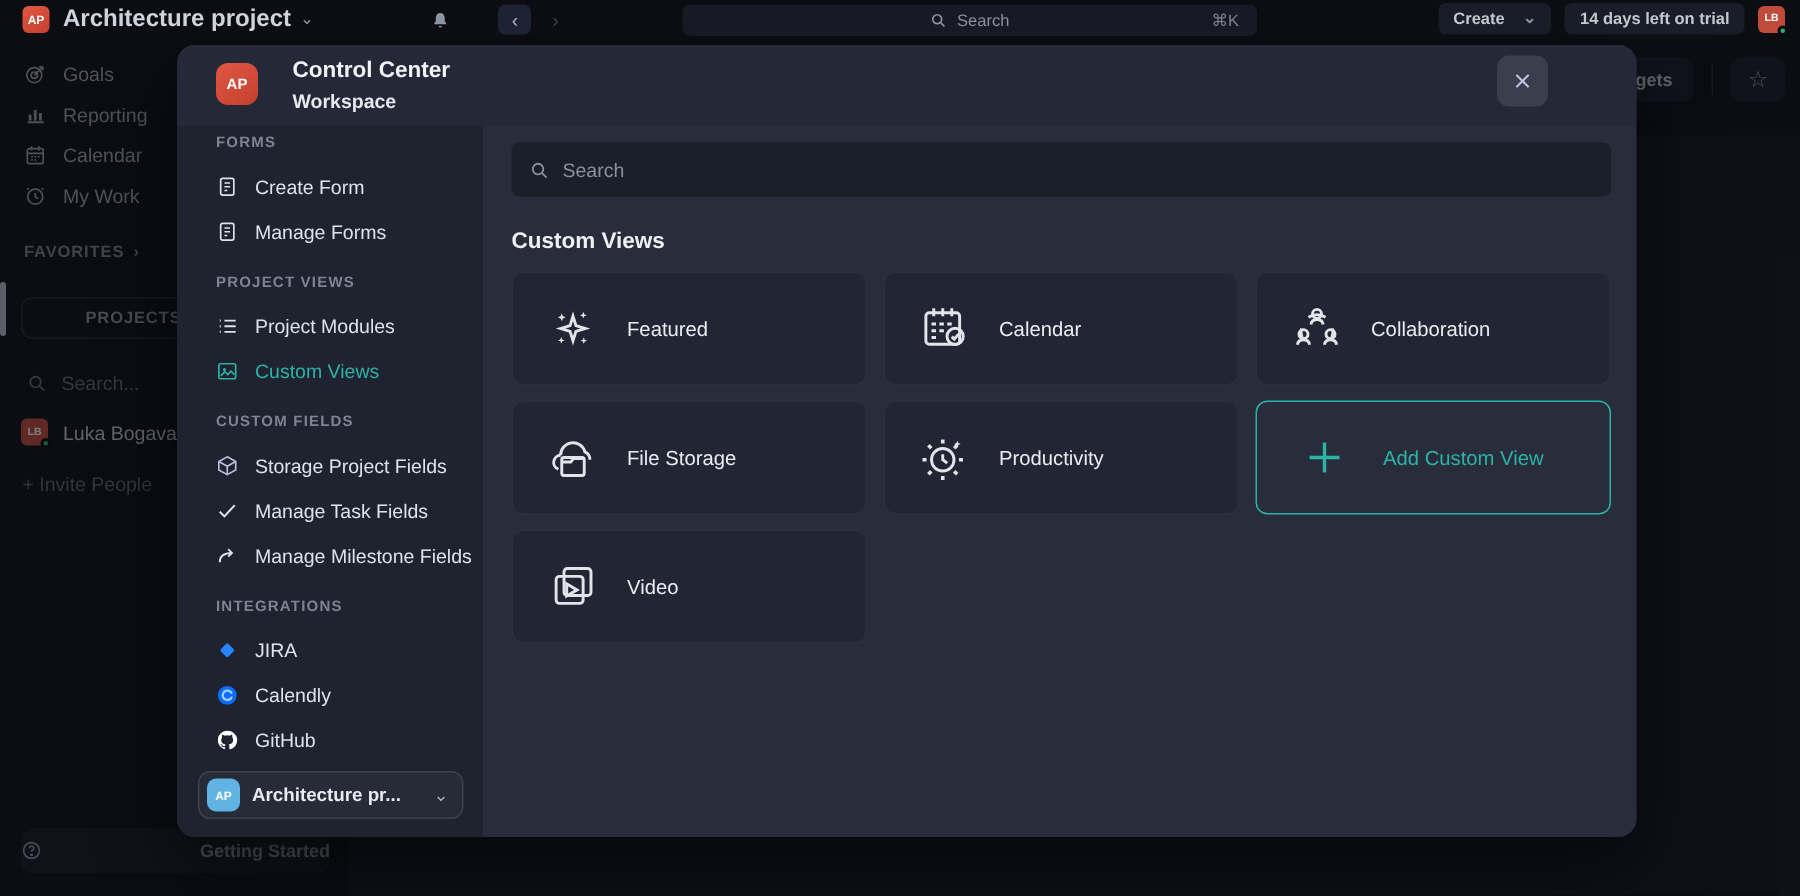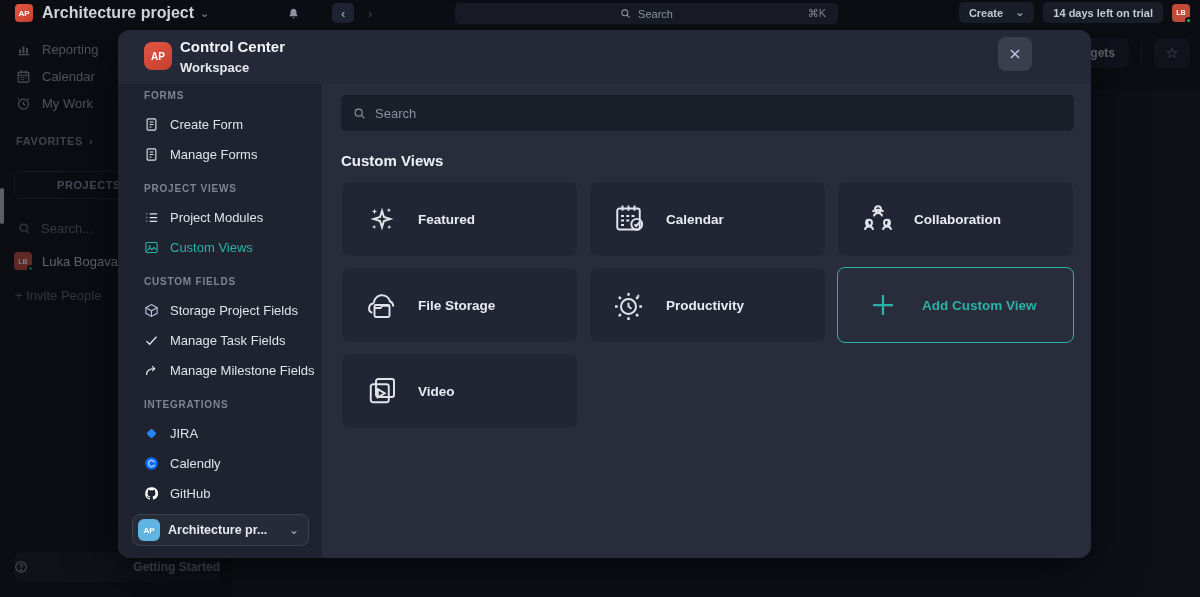--- a/index.html
+++ b/index.html
@@ -45,21 +45,21 @@
   .sb-invite { padding-left:15px; margin-top:18px; color:#5f6471; font-size:13px; }
   .sb-start { position:absolute; left:14px; bottom:15px; width:206px; height:30px; background:#191d27; border-radius:8px; display:flex; align-items:center; justify-content:space-between; gap:8px; color:#9096a2; font-size:12px; font-weight:700; }
 
   
   .overlay { position:absolute; left:0; top:26px; width:1200px; height:571px; background:rgba(8,10,15,.52); z-index:10; }
 
   
   .modal { position:absolute; left:118px; top:30px; width:973px; height:528px; background:#292d3b; border-radius:12px; z-index:20; overflow:hidden; box-shadow:0 18px 50px rgba(0,0,0,.55); display:flex; flex-direction:column; }
   .m-header { height:54px; background:#252937; display:flex; align-items:flex-start; padding:8px 0 0 26px; position:relative; flex:none; }
   .m-badge { width:28px; height:28px; border-radius:8px; font-size:10px; margin-top:4px; }
-  .m-head-text { margin-left:8px; }
+  .m-head-text { margin-left:23px; }
   .m-title { color:#f2f3f7; font-size:15px; font-weight:700; }
   .m-tabs { display:flex; gap:24px; margin-top:5px;flex-direction:column; }
   .m-tab { font-size:13px; font-weight:700; color:#e7e9ee; padding-bottom:4px; }
   .m-tab.active { color:#2bb3a7; border-bottom:2px solid #2bb3a7; }
   .m-close { position:absolute; right:59px; top:7px; width:34px; height:34px; border-radius:8px; background:#3a3f4e; display:flex; align-items:center; justify-content:center; color:#c3c8e8; }
   .m-body { flex:1; display:flex; min-height:0; }
 
   
   .m-nav { width:204px; background:#1f2330; position:relative; padding:2px 0 0 26px; overflow:hidden; flex:none; }
   .m-sec { margin:14px 0 8px 0; font-size:10px; font-weight:700; letter-spacing:.8px; color:#7e8494; }
@@ -78,21 +78,21 @@
   .sw-chev { color:#aab0bc; font-size:12px; }
 
   
   .m-main { flex:1; padding:11px 18px 0 19px; }
   .m-search { height:36px; background:#1b1f2a; border-radius:5px; display:flex; align-items:center; padding:0 12px; gap:9px; color:#8b91a0; }
   .m-search input { flex:1; background:transparent; border:none; outline:none; color:#d7dae2; font-size:13px; font-family:"Liberation Sans", sans-serif; }
   .m-search input::placeholder { color:#8b91a0; }
   .m-sec-title { margin-top:21px; color:#eef0f4; font-size:15px; font-weight:700; }
   .m-grid { margin-top:12px; display:grid; grid-template-columns:repeat(3,237px); grid-auto-rows:76px; gap:10px 11px; }
   .card { background:#222634; border:1px solid #2b2f3e; border-radius:8px; display:flex; align-items:center; padding-left:22px; gap:18px; color:#e9ebf0; }
-  .card .clabel { font-size:13.5px; font-weight:700; }
+  .card .clabel { font-size:13.5px; font-weight:400; }
   .card .cic { color:#e2e4ea; flex:none; display:flex; }
   .card-add { background:transparent; border:1px solid #2bb3a7; color:#2bb3a7; padding-left:30px; gap:24px; }
   .ic { display:block; }
 </style>
 </head>
 <body>
 
 <div class="screen">
 
   <header class="topbar">
@@ -133,20 +133,28 @@
   <div class="bg-actions">
     <div class="bg-widgets">dgets</div>
     <div class="bg-div"></div>
     <div class="bg-star">
       <span>☆</span>
     </div>
   </div>
 
   <aside class="sidebar">
     <div class="sb-row">
+      <svg class="ic" width="15" height="15" viewBox="0 0 24 24" fill="none" stroke="currentColor" stroke-width="1.8">
+          <circle cx="11" cy="13" r="8"></circle>
+          <circle cx="11" cy="13" r="3.4"></circle>
+          <path d="M11 13 20 4M20 4h-4M20 4v4"></path>
+        </svg>
+      <span>Goals</span>
+    </div>
+    <div class="sb-row">
       <svg class="ic" width="15" height="15" viewBox="0 0 24 24" fill="currentColor">
           <path d="M4 19h17v2H4zM5 12h3v6H5zM10.5 7h3v11h-3zM16 10h3v8h-3z"></path>
         </svg>
       <span>Reporting</span>
     </div>
     <div class="sb-row">
       <svg class="ic" width="15" height="15" viewBox="0 0 24 24" fill="none" stroke="currentColor" stroke-width="1.8">
           <rect x="3.5" y="5" width="17" height="16" rx="2"></rect>
           <path d="M8 2.5V7M16 2.5V7M3.5 10h17"></path>
           <path d="M7.5 13.5h2M11 13.5h2M14.5 13.5h2M7.5 17h2M11 17h2" stroke-width="1.6"></path>

